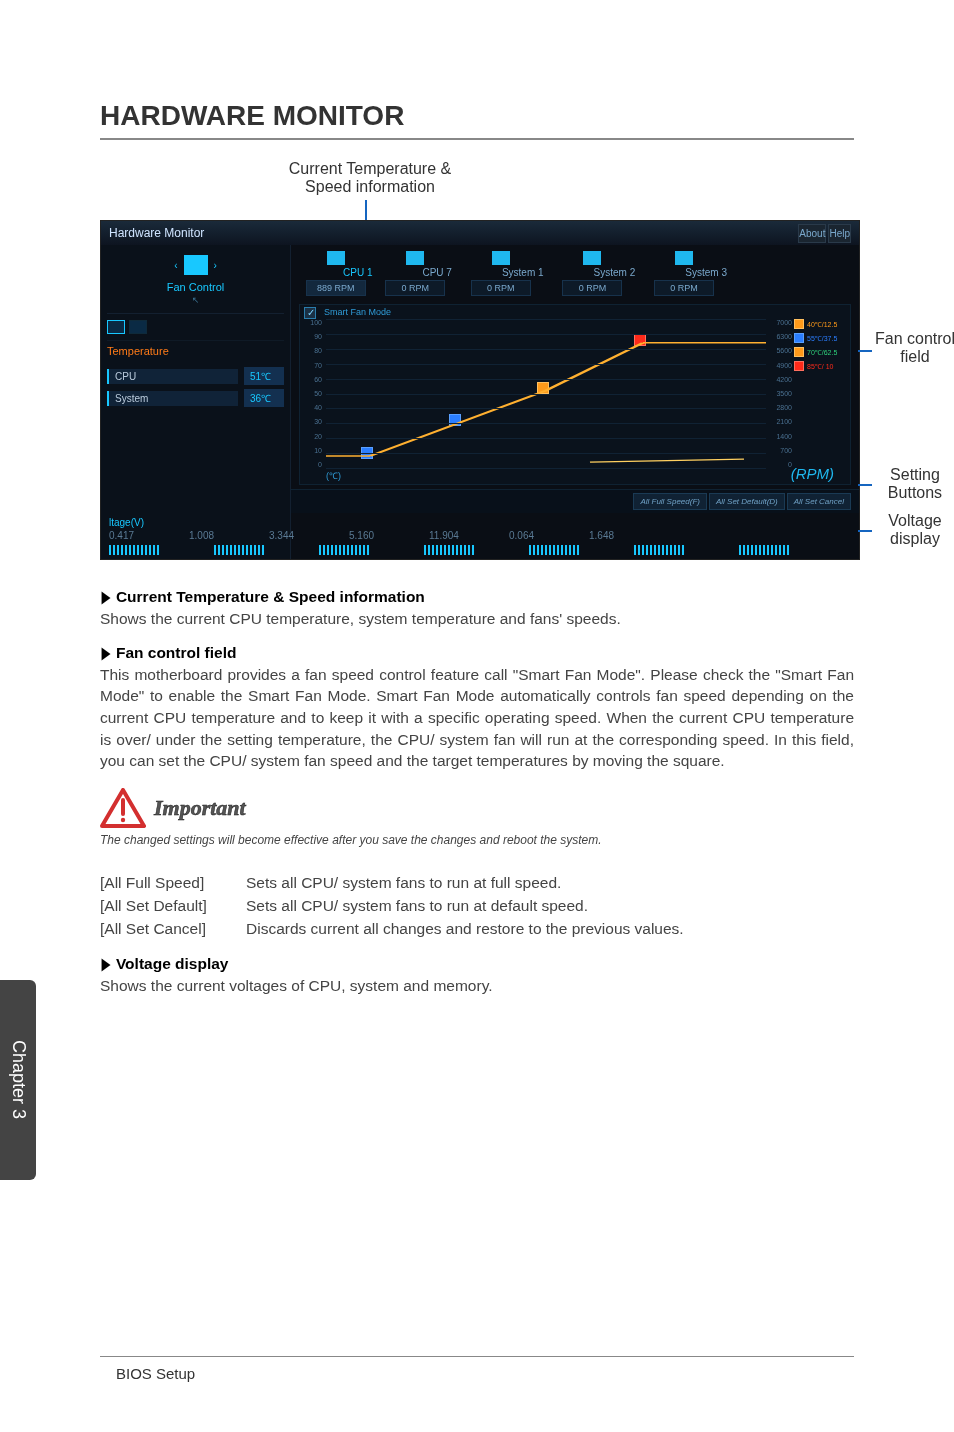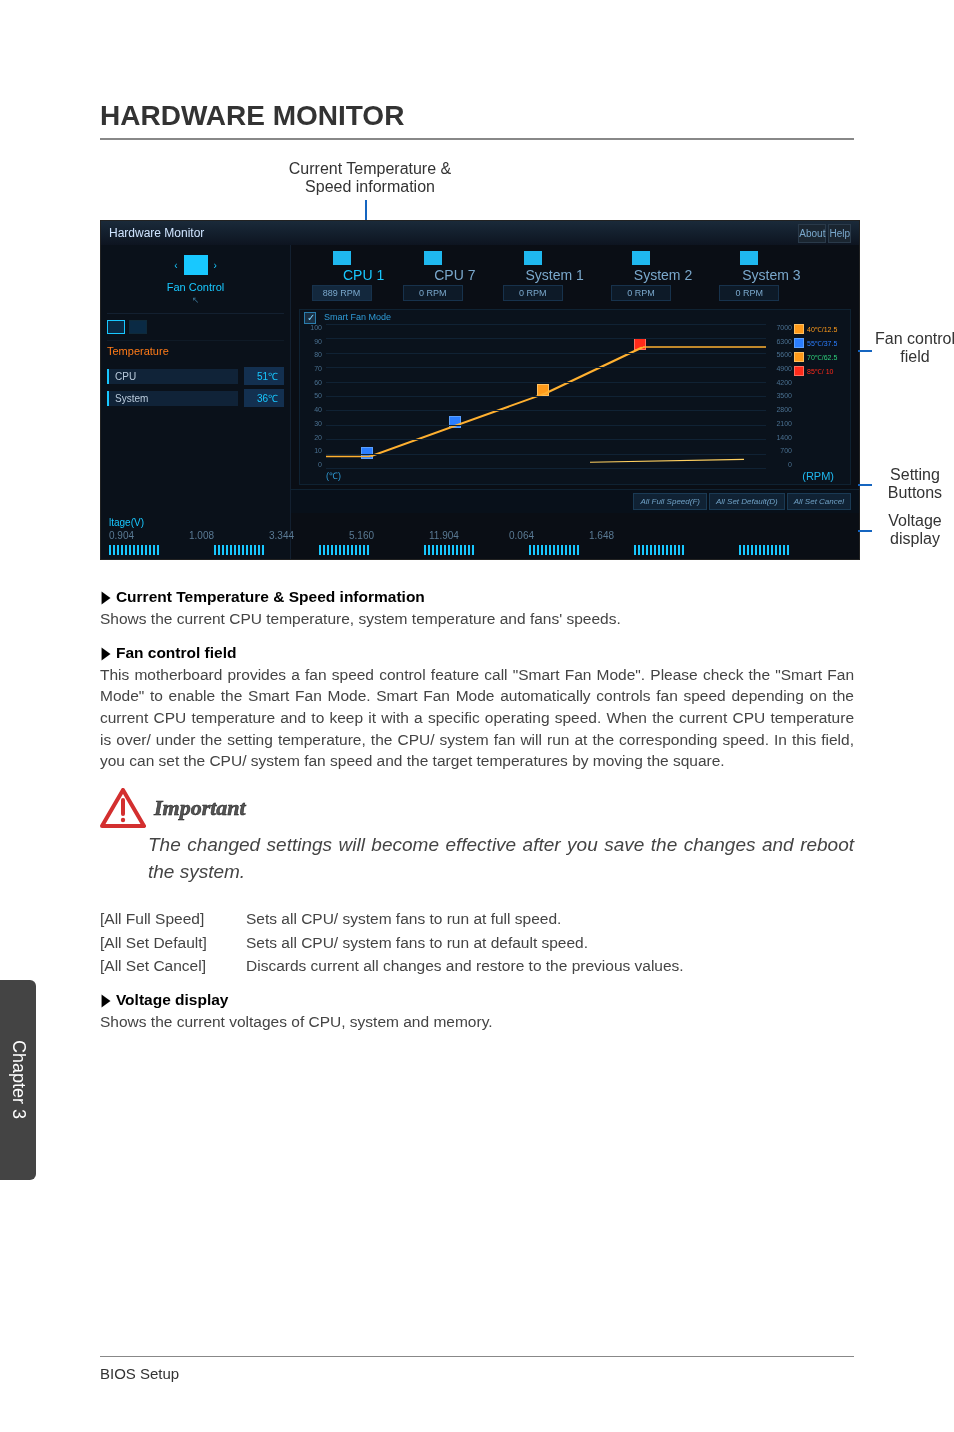--- a/index.html
+++ b/index.html
@@ -17,73 +17,73 @@
 .sh-body { display:flex; height: calc(100% - 24px); }
 .sh-left { width: 190px; background: #0a111a; border-right:1px solid #132030; padding: 6px; }
 .sh-nav-row { display:flex; align-items:center; justify-content:center; gap:6px; color:#18c8ff; font-size:10px; padding:4px;}
 .sh-nav-icon { width:24px; height:20px; background:#18c8ff; display:inline-block; }
 .sh-fancontrol { color:#18c8ff; text-align:center; font-size:11px; padding:2px 0 8px; border-bottom:1px solid #132030;}
 .sh-mode-row { display:flex; gap:4px; padding:6px 0; border-bottom:1px solid #0f1a26;}
 .sh-mode-icon { width:18px; height:14px; background:#0a2a44; border:1px solid #18c8ff; }
 .sh-temp-lbl { color:#ff7b18; font-size:11px; padding:4px 0 6px; }
 .sh-temp-row { display:flex; align-items:center; gap:6px; margin:4px 0; }
 .sh-temp-name { background:#102338; color:#bcd; font-size:10px; padding:2px 6px; flex:1; border-left:2px solid #18c8ff;}
-.sh-temp-val { background:#133050; color:#18c8ff; font-size:10px; padding:2px 6px; width:40px; text-align:right;}
+.sh-temp-val { background:#133050; color:#18c8ff; font-size:10px; padding:2px 6px; width:40px; text-align:left;}
 .sh-right { flex:1; display:flex; flex-direction:column; }
 .sh-fans { display:flex; gap:6px; padding:6px 8px; }
 .sh-fan { display:flex; flex-direction:column; align-items:center; gap:2px; }
 .sh-fan-icon { width:18px; height:14px; background:#1fb8ef; }
-.sh-fan-name { color:#7aa8cc; font-size:14px;margin-left:44px; }
+.sh-fan-name { color:#7aa8cc; font-size:10px;margin-left:44px; }
 .sh-fan-val { background:#0d1a28; border:1px solid #17324c; color:#7aa8cc; font-size:9px; padding:2px 6px; width:60px; text-align:center;}
 .sh-fan.sel .sh-fan-name { color:#18c8ff;}
 .sh-fan.sel .sh-fan-val { background:#13283d;}
 .sh-chart { flex:1; margin: 2px 8px 4px; background:#0a121c; border:1px solid #0f2232; position:relative; }
 .sh-chart-title { position:absolute; top:2px; left:24px; color:#2f9bd6; font-size:9px; }
 .sh-chart-checkbox { position:absolute; top:2px; left:4px; width:12px; height:12px; background:#1a3044; border:1px solid #2a7dad; }
 .sh-chart-check { position:absolute; left:2px; top:-1px; color:#7dd3ff; font-size:10px; }
 .sh-yaxis { position:absolute; left:4px; top:14px; bottom:16px; width:18px; display:flex; flex-direction:column; justify-content:space-between;}
 .sh-yaxis span { color:#4a7090; font-size:7px; text-align:right; }
 .sh-yaxis2 { position:absolute; right:58px; top:14px; bottom:16px; width:24px; display:flex; flex-direction:column; justify-content:space-between; align-items:flex-end;}
 .sh-yaxis2 span { color:#4a7090; font-size:7px; }
 .sh-grid { position:absolute; left:26px; right:84px; top:14px; bottom:16px; }
 .sh-gl { position:absolute; left:0; right:0; height:1px; background:#102234; }
 .sh-square { position:absolute; width:12px; height:12px; }
 .sq-blue { background:#2b7eff; border:1px solid #5aa0ff; }
 .sq-orange { background:#ff9a1a; border:1px solid #ffc060; }
 .sq-red { background:#ff2a1a; border:1px solid #ff7060; }
 .sh-xlabel { position:absolute; left:26px; bottom:2px; color:#2f9bd6; font-size:9px; }
-.sh-xlabel2 { position:absolute; right:16px; bottom:2px; color:#1fb8ef; font-size:11px; }
+.sh-xlabel2 { position:absolute; right:16px; bottom:2px; color:#1fb8ef; font-size:15px;font-style:italic; }
 .sh-legend { position:absolute; right:2px; top:14px; width:54px; display:flex; flex-direction:column; gap:4px; }
 .sh-legend-item { display:flex; align-items:center; gap:3px; }
 .sh-legend-sq { width:10px; height:10px; }
 .sh-legend-txt { font-size:7px; }
 .lg-o { color:#ff9a1a; } .lg-b { color:#2b7eff; } .lg-g { color:#2ed07a; } .lg-r { color:#ff2a1a; }
 .sh-buttons { display:flex; justify-content:flex-end; gap:2px; padding:3px 8px; background:#08101a; border-top:1px solid #0f2232;font-style:italic; }
 .sh-btn { background:#102234; color:#6fa0c4; font-size:8px; padding:3px 6px; border:1px solid #1a3a54;}
 .sh-voltage-lbl { color:#18c8ff; font-size:10px; padding:4px 8px 0; }
 .sh-voltage-row { display:flex; gap: 30px; padding:2px 8px 4px; }
 .sh-v { color:#5a7a94; font-size:10px; width:50px;}
 .sh-bars { display:flex; gap: 55px; padding:0 8px 4px; }
 .sh-bar-seg { width:50px; height:10px; background: repeating-linear-gradient(90deg,#18c8ff 0 2px,transparent 2px 4px);}
 .annot { position:absolute; font-size:16px; color:#333; text-align:center; }
 .annot-line { position:absolute; background:#1565c0; }
 .body-text { font-size: 15.5px; color:#444; line-height:1.4; margin-top:24px; text-align: justify; }
 .sub-head { font-size: 15.5px; color:#000; font-weight:bold; margin-top:14px; }
 .tri { display:inline-block; margin-right:4px; transform: scaleX(0.7); }
 .important { display:flex; align-items:center; gap:8px; margin-top:16px; }
 .important svg { flex-shrink:0; }
 .imp-word { font-size:22px; font-style:italic; font-weight:bold; color:#555; font-family: Georgia, serif; -webkit-text-stroke: 0.5px #222; }
-.italic-note { font-style: italic; font-size:19px; color:#444; line-height:1.4; margin-top:4px; text-align: justify; margin-left: 48px;}
+.italic-note { font-style: italic; font-size:12px; color:#444; line-height:1.4; margin-top:4px; text-align: justify;}
 .func-table { margin-top:22px; }
 .func-row { display:flex; gap: 16px; font-size:15.5px; color:#444; line-height:1.5;}
 .func-label { width: 130px; flex-shrink:0; }
 .side-tab { position:absolute; left:0; top: 980px; width:36px; height:200px; background:#444; border-radius:0 6px 6px 0; display:flex; align-items:center; justify-content:center;}
 .side-tab-text { color:#fff; font-size:18px; writing-mode: vertical-rl; }
 .footer { position:absolute; bottom:50px; left:100px; right:100px; border-top:1px solid #888; padding-top:8px; display:flex; font-size:15px; color:#333;}
-.footer-left { flex:1; }
+.footer-left { flex:1;margin-left:16px; }
 .footer-mid { flex:1; text-align:left; padding-left:170px;}
 </style>
 </head>
 <body>
 
 <div class="page">
   <div class="title">HARDWARE MONITOR</div>
 
   <div class="callout-top">Current Temperature &amp; Speed information</div>
   <div class="pointer-top"></div>
@@ -225,21 +225,21 @@
             <span class="sh-xlabel">(℃)</span>
             <span class="sh-xlabel2">(RPM)</span>
           </div>
           <div class="sh-buttons">
             <span class="sh-btn">All Full Speed(F)</span>
             <span class="sh-btn">All Set Default(D)</span>
             <span class="sh-btn">All Set Cancel</span>
           </div>
           <div class="sh-voltage-lbl" style="margin-left:-190px;padding-left:8px">ltage(V)</div>
           <div class="sh-voltage-row" id="voltage-row" style="margin-left:-190px">
-              <span class="sh-v">0.904</span>
+              <span class="sh-v">0.417</span>
               <span class="sh-v">1.008</span>
               <span class="sh-v">3.344</span>
               <span class="sh-v">5.160</span>
               <span class="sh-v">11.904</span>
               <span class="sh-v">0.064</span>
               <span class="sh-v">1.648</span>
             </div>
           <div class="sh-bars" id="bars-row" style="margin-left:-190px">
               <span class="sh-bar-seg"></span>
               <span class="sh-bar-seg"></span>

